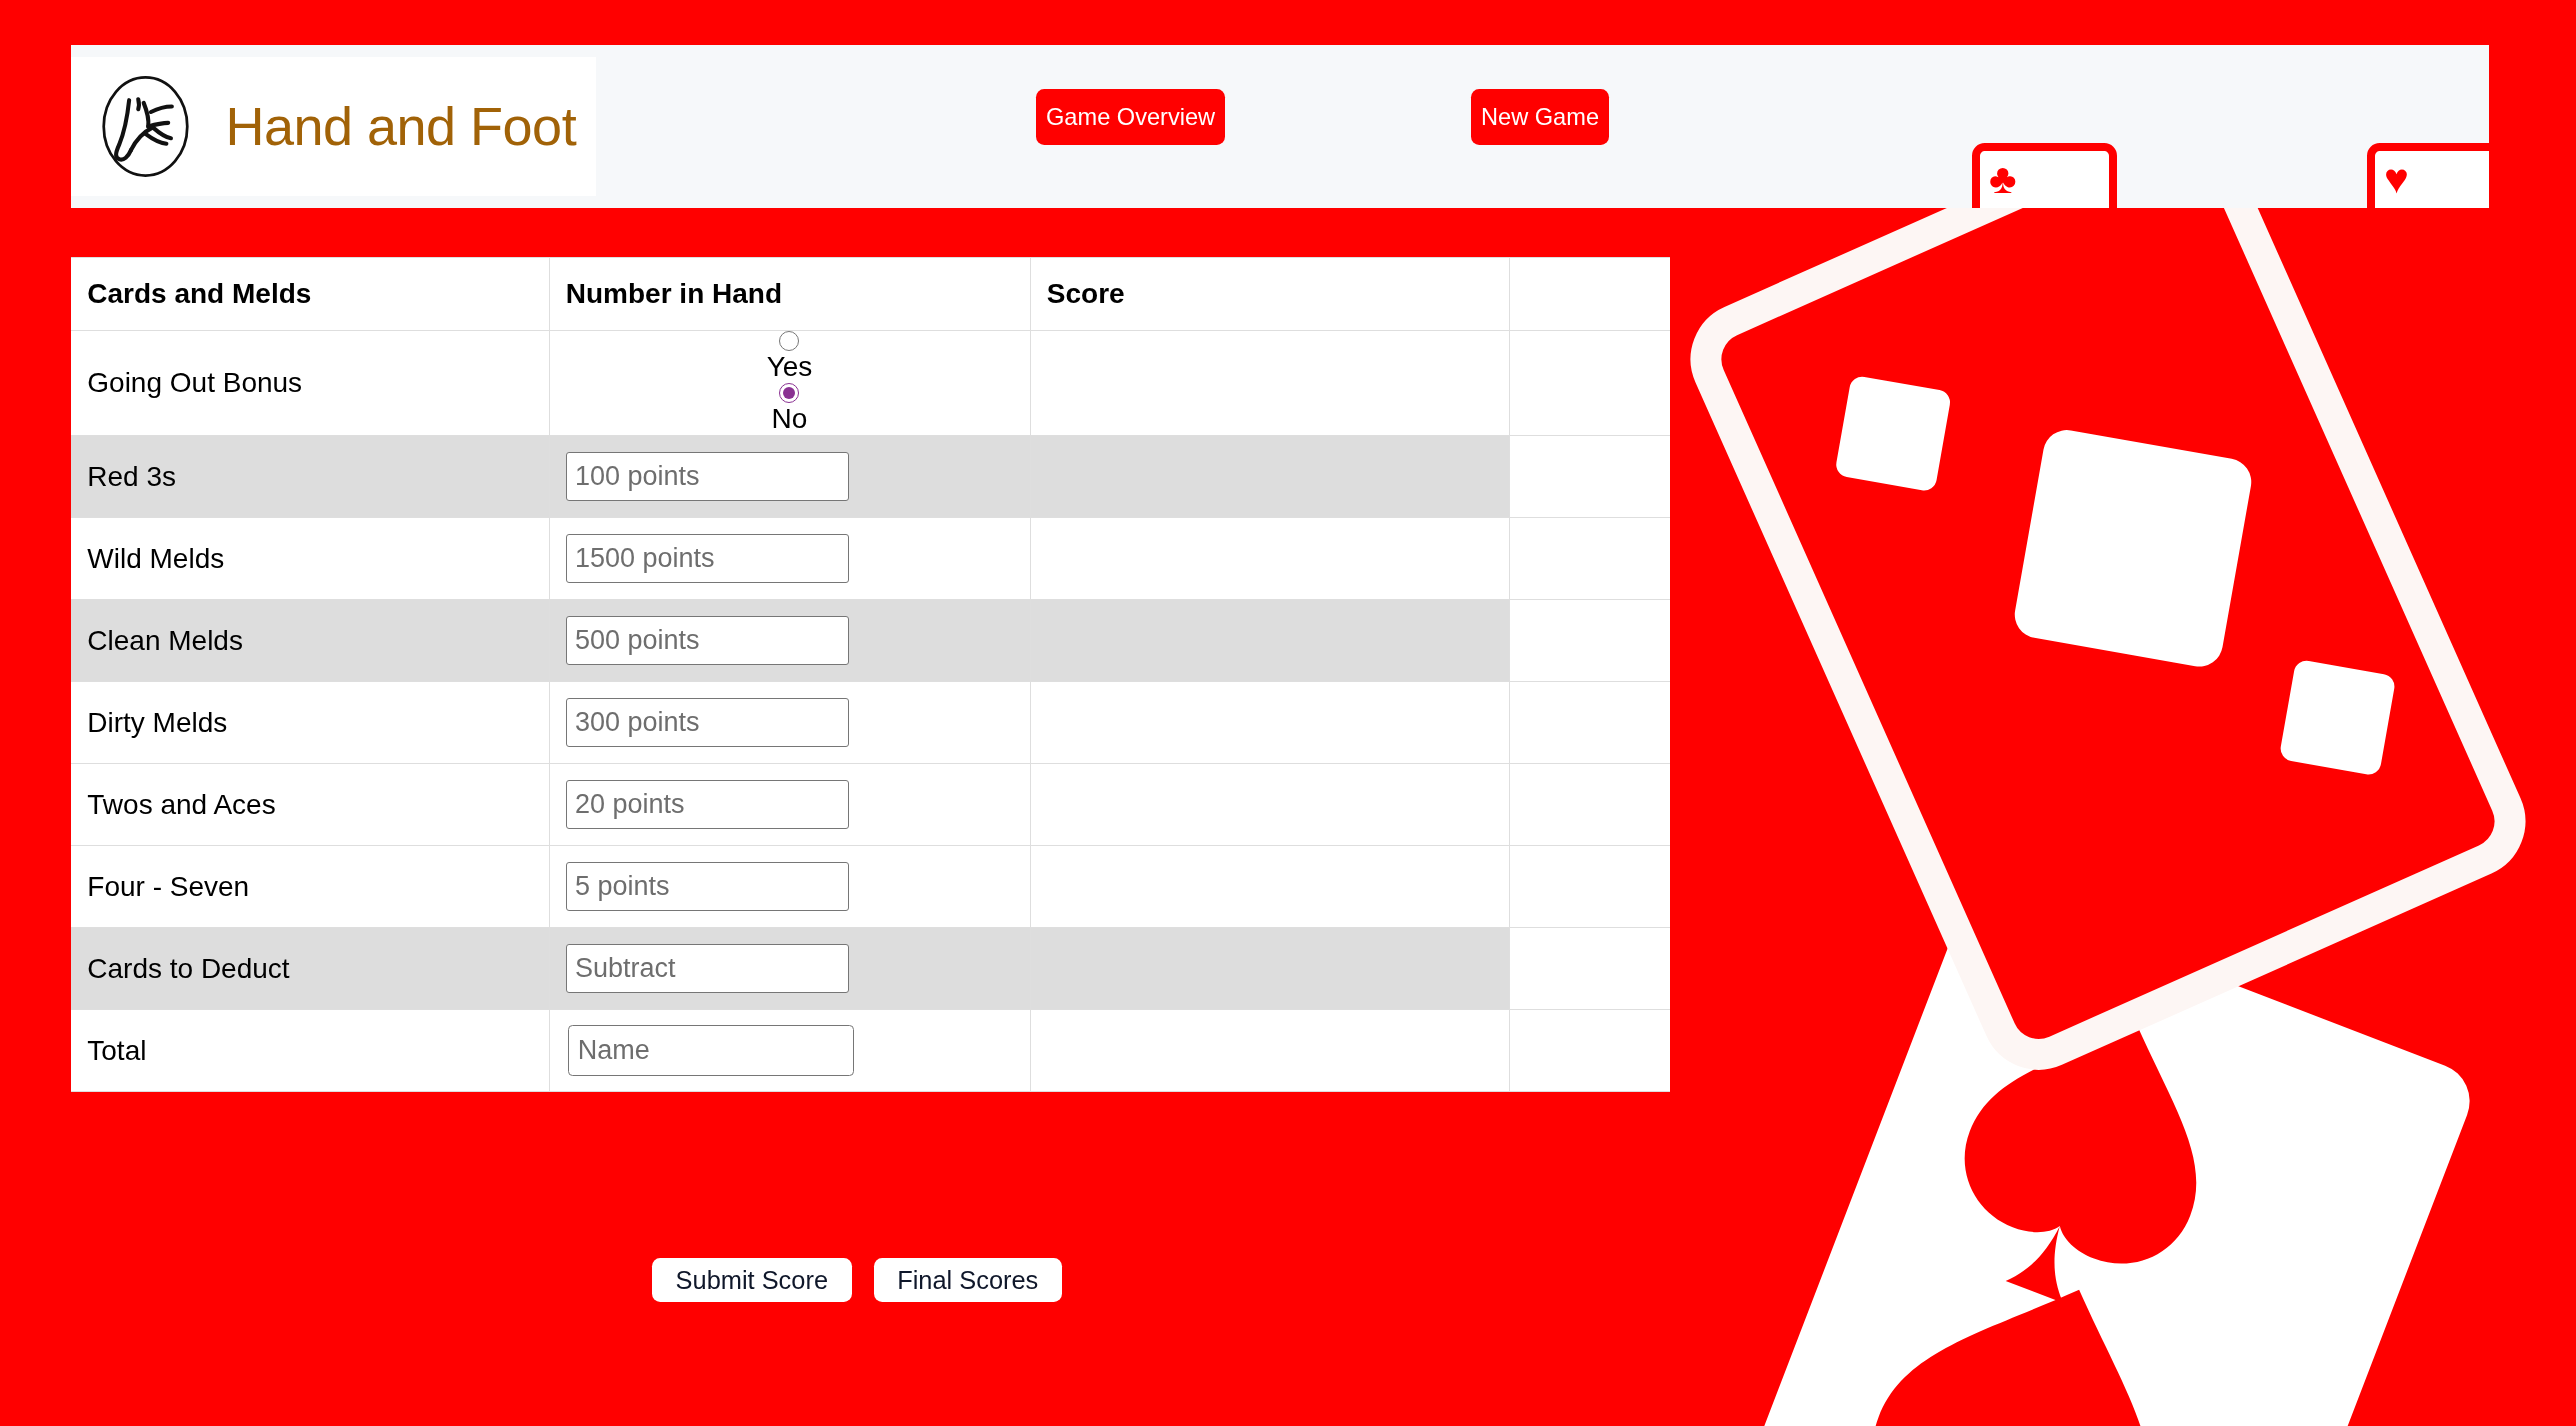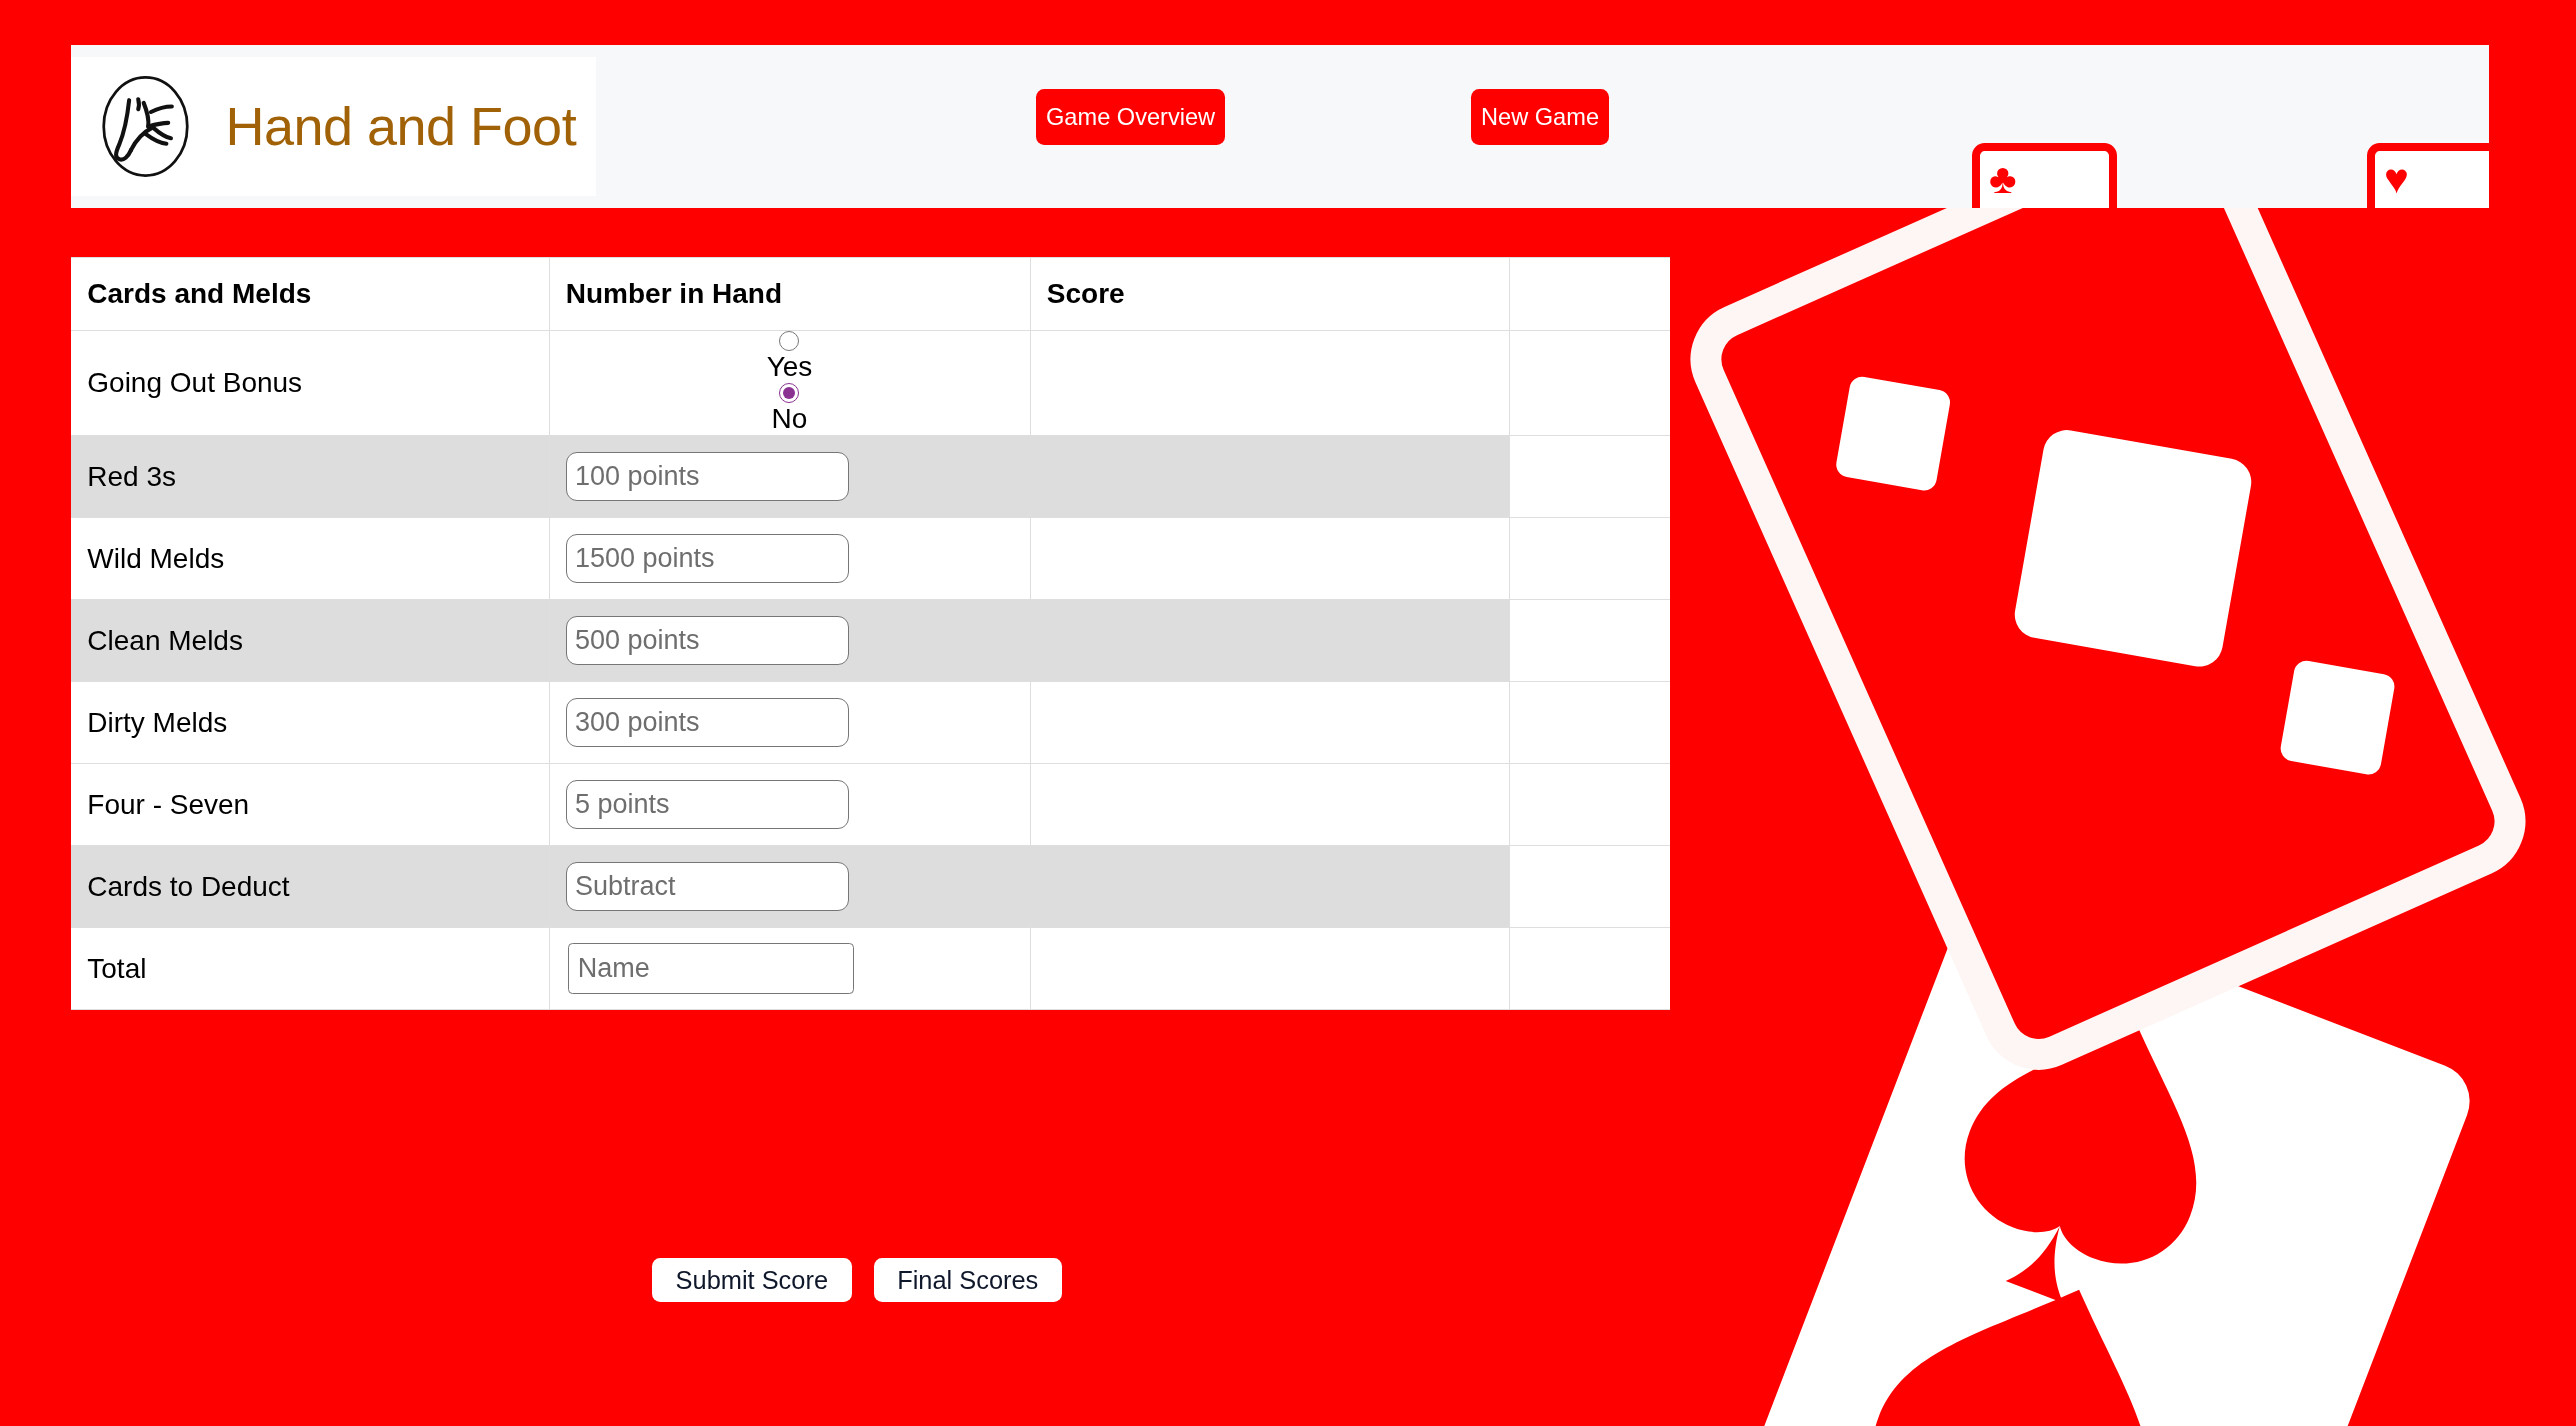--- a/index.html
+++ b/index.html
@@ -141,21 +141,21 @@
     background: #ffffff !important;
   }
   tr.row-alt td { background: #dddddd; }
   tr.row-plain td { background: #ffffff; }
 
   .pts-input {
     width: 283px;
     height: 49px;
     box-sizing: border-box;
     border: 0.9px solid #767676;
-    border-radius: 11px;
+    border-radius: 3px;
     padding: 0 8.2px;
     font-family: "Liberation Sans", sans-serif;
     font-size: 27px;
     color: #000000;
     background: #ffffff;
     outline: none;
   }
   .pts-input::placeholder { color: #6e6e6e; opacity: 1; }
   .name-input {
     width: 286px;
@@ -310,20 +310,26 @@
           <td></td>
           <td class="pad-cell"></td>
         </tr>
         <tr class="row-plain">
           <td>Dirty Melds</td>
           <td><input type="text" class="pts-input" placeholder="300 points" style=""></td>
           <td></td>
           <td class="pad-cell"></td>
         </tr>
         <tr class="row-plain">
+          <td>Twos and Aces</td>
+          <td><input type="text" class="pts-input" placeholder="20 points" style=""></td>
+          <td></td>
+          <td class="pad-cell"></td>
+        </tr>
+        <tr class="row-plain">
           <td>Four - Seven</td>
           <td><input type="text" class="pts-input" placeholder="5 points" style=""></td>
           <td></td>
           <td class="pad-cell"></td>
         </tr>
         <tr class="row-alt">
           <td>Cards to Deduct</td>
           <td><input type="text" class="pts-input" placeholder="Subtract" style=""></td>
           <td></td>
           <td class="pad-cell"></td>

